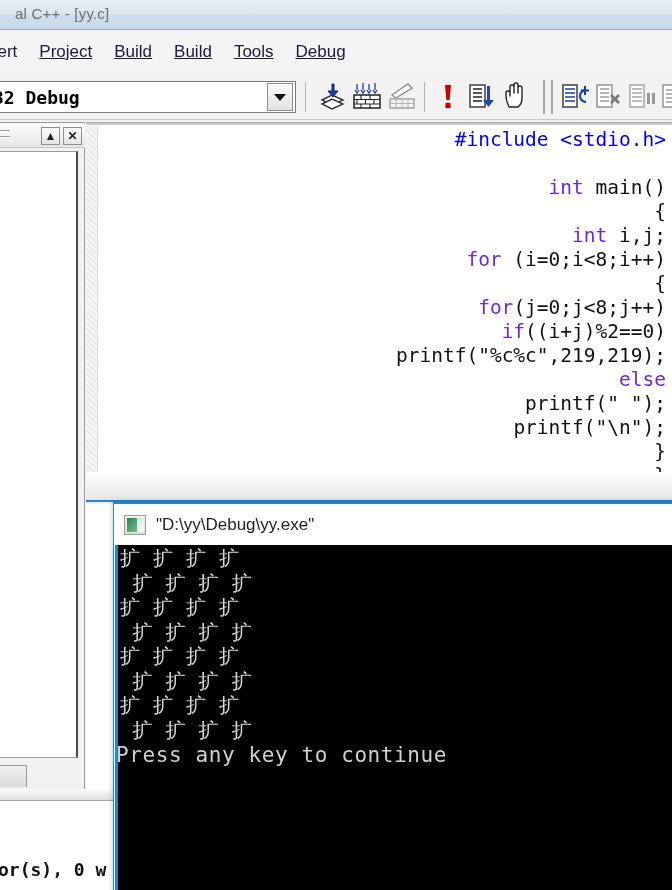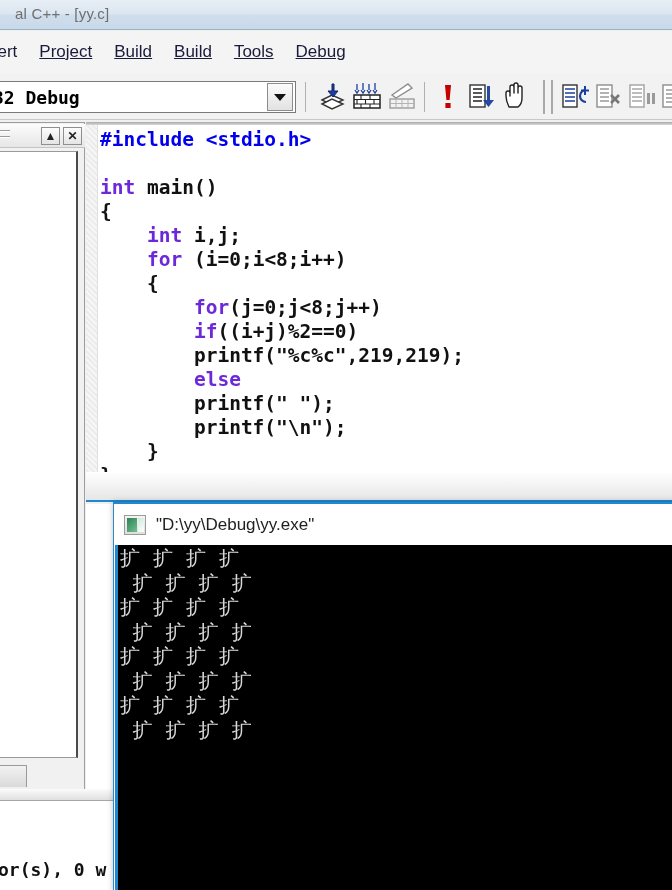--- a/index.html
+++ b/index.html
@@ -110,21 +110,21 @@
     background: linear-gradient(to bottom,#a9a9a9,#d8d8d8); }
   .editor-gutter {
     position: absolute; left: 0; top: 3px; width: 12px; height: 377px;
     background: repeating-linear-gradient(45deg,#f6f6f6 0 2px,#ececec 2px 4px);
     border-right: 1px solid #e0e0e0;
   }
   .code {
     position: absolute; left: 14px; top: 6px; width: 566px;
     font-family: "DejaVu Sans Mono", monospace;
     font-size: 19.5px; line-height: 24px; color: #111111;
-    white-space: pre; font-weight: bold;
+    white-space: pre; font-weight: normal; text-align: right;
   }
   .code .kw { color: #6d28d9; }
   .code .pp { color: #0000ee; }
   .editor-bottom {
     position: absolute; left: 0; bottom: 0; width: 586px; height: 30px;
     background: linear-gradient(to bottom,#ffffff,#e4e4e4);
   }
   .editor-blueline {
     position: absolute; left: 0; bottom: 0; width: 586px; height: 2px; background: #1f88d0;
   }
@@ -378,16 +378,17 @@
       <div class="console-grid" id="console-grid">
           <div class="console-line">扩 扩 扩 扩</div>
           <div class="console-line"> 扩 扩 扩 扩</div>
           <div class="console-line">扩 扩 扩 扩</div>
           <div class="console-line"> 扩 扩 扩 扩</div>
           <div class="console-line">扩 扩 扩 扩</div>
           <div class="console-line"> 扩 扩 扩 扩</div>
           <div class="console-line">扩 扩 扩 扩</div>
           <div class="console-line"> 扩 扩 扩 扩</div>
         </div>
+      <div class="console-press">Press any key to continue</div>
     </div>
   </div>
 
 </div>
 
 </body></html>

